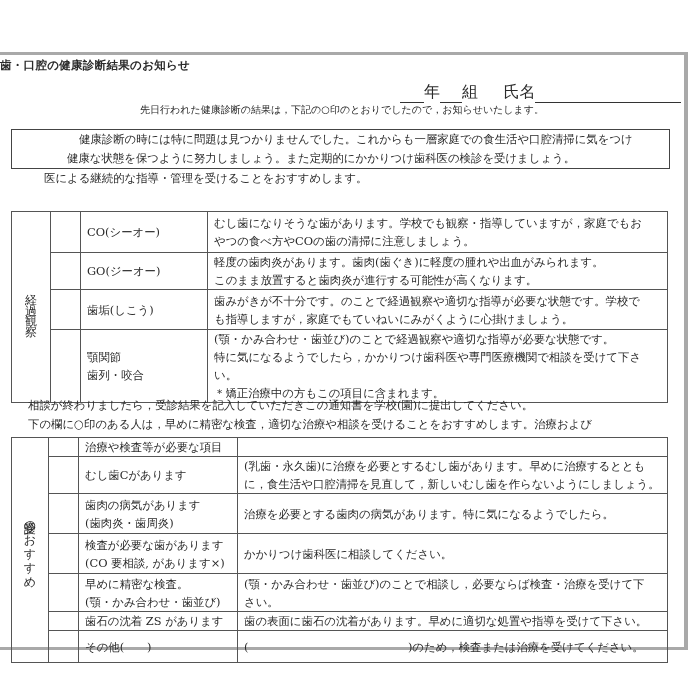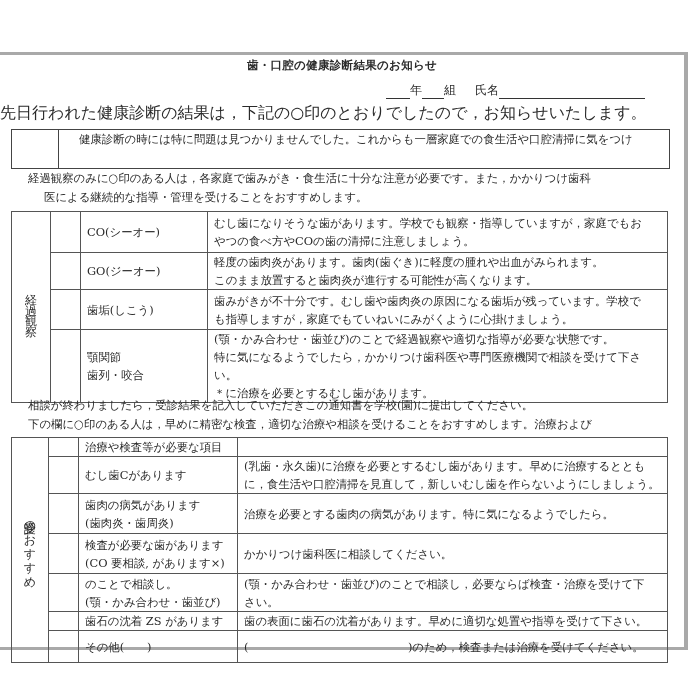--- a/index.html
+++ b/index.html
@@ -1,27 +1,27 @@
 <!DOCTYPE html>
 <html><head>
 <meta charset="utf-8">
 <style>
   html, body { margin: 0; padding: 0; background: #ffffff; }
   body { width: 700px; height: 700px; position: relative; overflow: hidden;
          font-family: "DejaVu Serif", "Liberation Serif", serif; color: #2a2a2a; }
   .frame { position: absolute; left: 0; top: 52px; width: 684px; height: 592px;
            border-top: 3px solid #a9a9a9; border-right: 4px solid #a9a9a9; border-bottom: 3px solid #a9a9a9;
            background: #fff; }
-  .title { position: absolute; top: 58px; left: 0; width: 684px; text-align: center;
+  .title { position: absolute; top: 58px; left: 0; width: 684px; text-align: left;
            font-size: 11.5px; font-weight: bold; letter-spacing: 0.3px; }
-  .nameline { position: absolute; top: 82px; left: 386px; font-size: 12px; white-space: nowrap; }
+  .nameline { position: absolute; top: 82px; left: 400px; font-size: 16px; white-space: nowrap; }
   .nameline .blank { display: inline-block; border-bottom: 1.5px solid #333; vertical-align: bottom; height: 12px; }
-  .intro { position: absolute; top: 103px; left: 0; width: 684px; font-size: 16px; }
+  .intro { position: absolute; top: 103px; left: 0; width: 684px; text-align: center; font-size: 10px; }
   .box1 { position: absolute; left: 11px; top: 129px; width: 657px; height: 38px;
-          border: 1.5px solid #444; display: flex; }
+          border: 1.5px solid #444; display: flex; align-items: center; }
   .box1 .check { width: 46px; border-right: 1.5px solid #444; }
   .box1 .text { flex: 1; font-size: 11.4px; line-height: 19px; padding: 0 4px 0 8px; }
   .box1 .text span.indent { display: inline-block; width: 12px; }
   .para { position: absolute; left: 28px; font-size: 11.4px; line-height: 19px; width: 640px; }
   table { position: absolute; border-collapse: collapse; border: 1.8px solid #444; font-size: 11.4px; }
   td { border: 1.3px solid #555; padding: 0 6px; vertical-align: middle; line-height: 18px; }
   td.vert { text-align: center; width: 16px; padding: 0 10px; }
   td.vert .vtext { writing-mode: vertical-rl; text-orientation: upright; letter-spacing: 10px; font-size: 12px; }
   td.vert2 .vtext { letter-spacing: 0px; line-height: 14px; }
   td.chk { width: 17px; padding: 0 6px; }
@@ -38,25 +38,25 @@
 <div class="nameline">
   <span class="blank" style="width:24px"></span><span>年</span><span class="blank" style="width:22px"></span><span>組</span>&nbsp;&nbsp;&nbsp;&nbsp;&nbsp;<span>氏名</span><span class="blank" style="width:146px"></span>
 </div>
 
 <div class="intro">先日行われた健康診断の結果は，下記の○印のとおりでしたので，お知らせいたします。</div>
 
 <div class="box1">
   <div class="check"></div>
   <div class="text">
     <div><span class="indent"></span><span>健康診断の時には特に問題は見つかりませんでした。これからも一層家庭での食生活や口腔清掃に気をつけ</span></div>
+    <div><span>健康な状態を保つように努力しましょう。また定期的にかかりつけ歯科医の検診を受けましょう。</span></div>
   </div>
 </div>
 
 <div class="para" style="top:169px">
-  <div>経過観察のみに○印のある人は，各家庭で歯みがき・食生活に十分な注意が必要です。また，かかりつけ歯科</div>
   <div style="padding-left:16px">医による継続的な指導・管理を受けることをおすすめします。</div>
 </div>
 
 <table class="t1">
   <tbody>
       <tr style="height:41px">
     <td class="vert" rowspan="4"><span class="vtext">経過観察</span></td>
     <td class="chk"></td>
     <td style="width:114px">CO(シーオー)</td>
     <td>
@@ -69,35 +69,35 @@
     <td>GO(ジーオー)</td>
     <td>
       <div>軽度の歯肉炎があります。歯肉(歯ぐき)に軽度の腫れや出血がみられます。</div>
       <div>このまま放置すると歯肉炎が進行する可能性が高くなります。</div>
     </td>
   </tr>
   <tr style="height:40px">
     <td class="chk"></td>
     <td>歯垢(しこう)</td>
     <td>
-      <div>歯みがきが不十分です。むし歯や歯肉炎の原因になる歯垢が残っています。学校で</div>
+      <div>歯みがきが不十分です。のことで経過観察や適切な指導が必要な状態です。学校で</div>
       <div>も指導しますが，家庭でもていねいにみがくように心掛けましょう。</div>
     </td>
   </tr>
   <tr style="height:73px">
     <td class="chk"></td>
     <td>
       <div>顎関節</div>
       <div>歯列・咬合</div>
     </td>
     <td>
       <div>(顎・かみ合わせ・歯並び)のことで経過観察や適切な指導が必要な状態です。</div>
       <div>特に気になるようでしたら，かかりつけ歯科医や専門医療機関で相談を受けて下さ</div>
       <div>い。</div>
-      <div>＊に治療を必要とするむし歯があります。</div>
+      <div>＊矯正治療中の方もこの項目に含まれます。</div>
     </td>
   </tr>
 </tbody>
   </table>
 
 <div class="para" style="top:396px">
   <div>相談が終わりましたら，受診結果を記入していただきこの通知書を学校(園)に提出してください。</div>
   <div>下の欄に○印のある人は，早めに精密な検査，適切な治療や相談を受けることをおすすめします。治療および</div>
 </div>
 
@@ -135,21 +135,21 @@
       <div>検査が必要な歯があります</div>
       <div>(CO 要相談, があります×)</div>
     </td>
     <td>
           <div>かかりつけ歯科医に相談してください。</div>
         </td>
   </tr>
   <tr style="height:38px">
     <td class="chk"></td>
     <td>
-      <div>のことで相談し。</div>
+      <div>早めに精密な検査。</div>
       <div>(顎・かみ合わせ・歯並び)</div>
     </td>
     <td>
       <div>(顎・かみ合わせ・歯並び)のことで相談し，必要ならば検査・治療を受けて下</div>
       <div>さい。</div>
     </td>
   </tr>
   <tr style="height:19px">
     <td class="chk"></td>
     <td>

